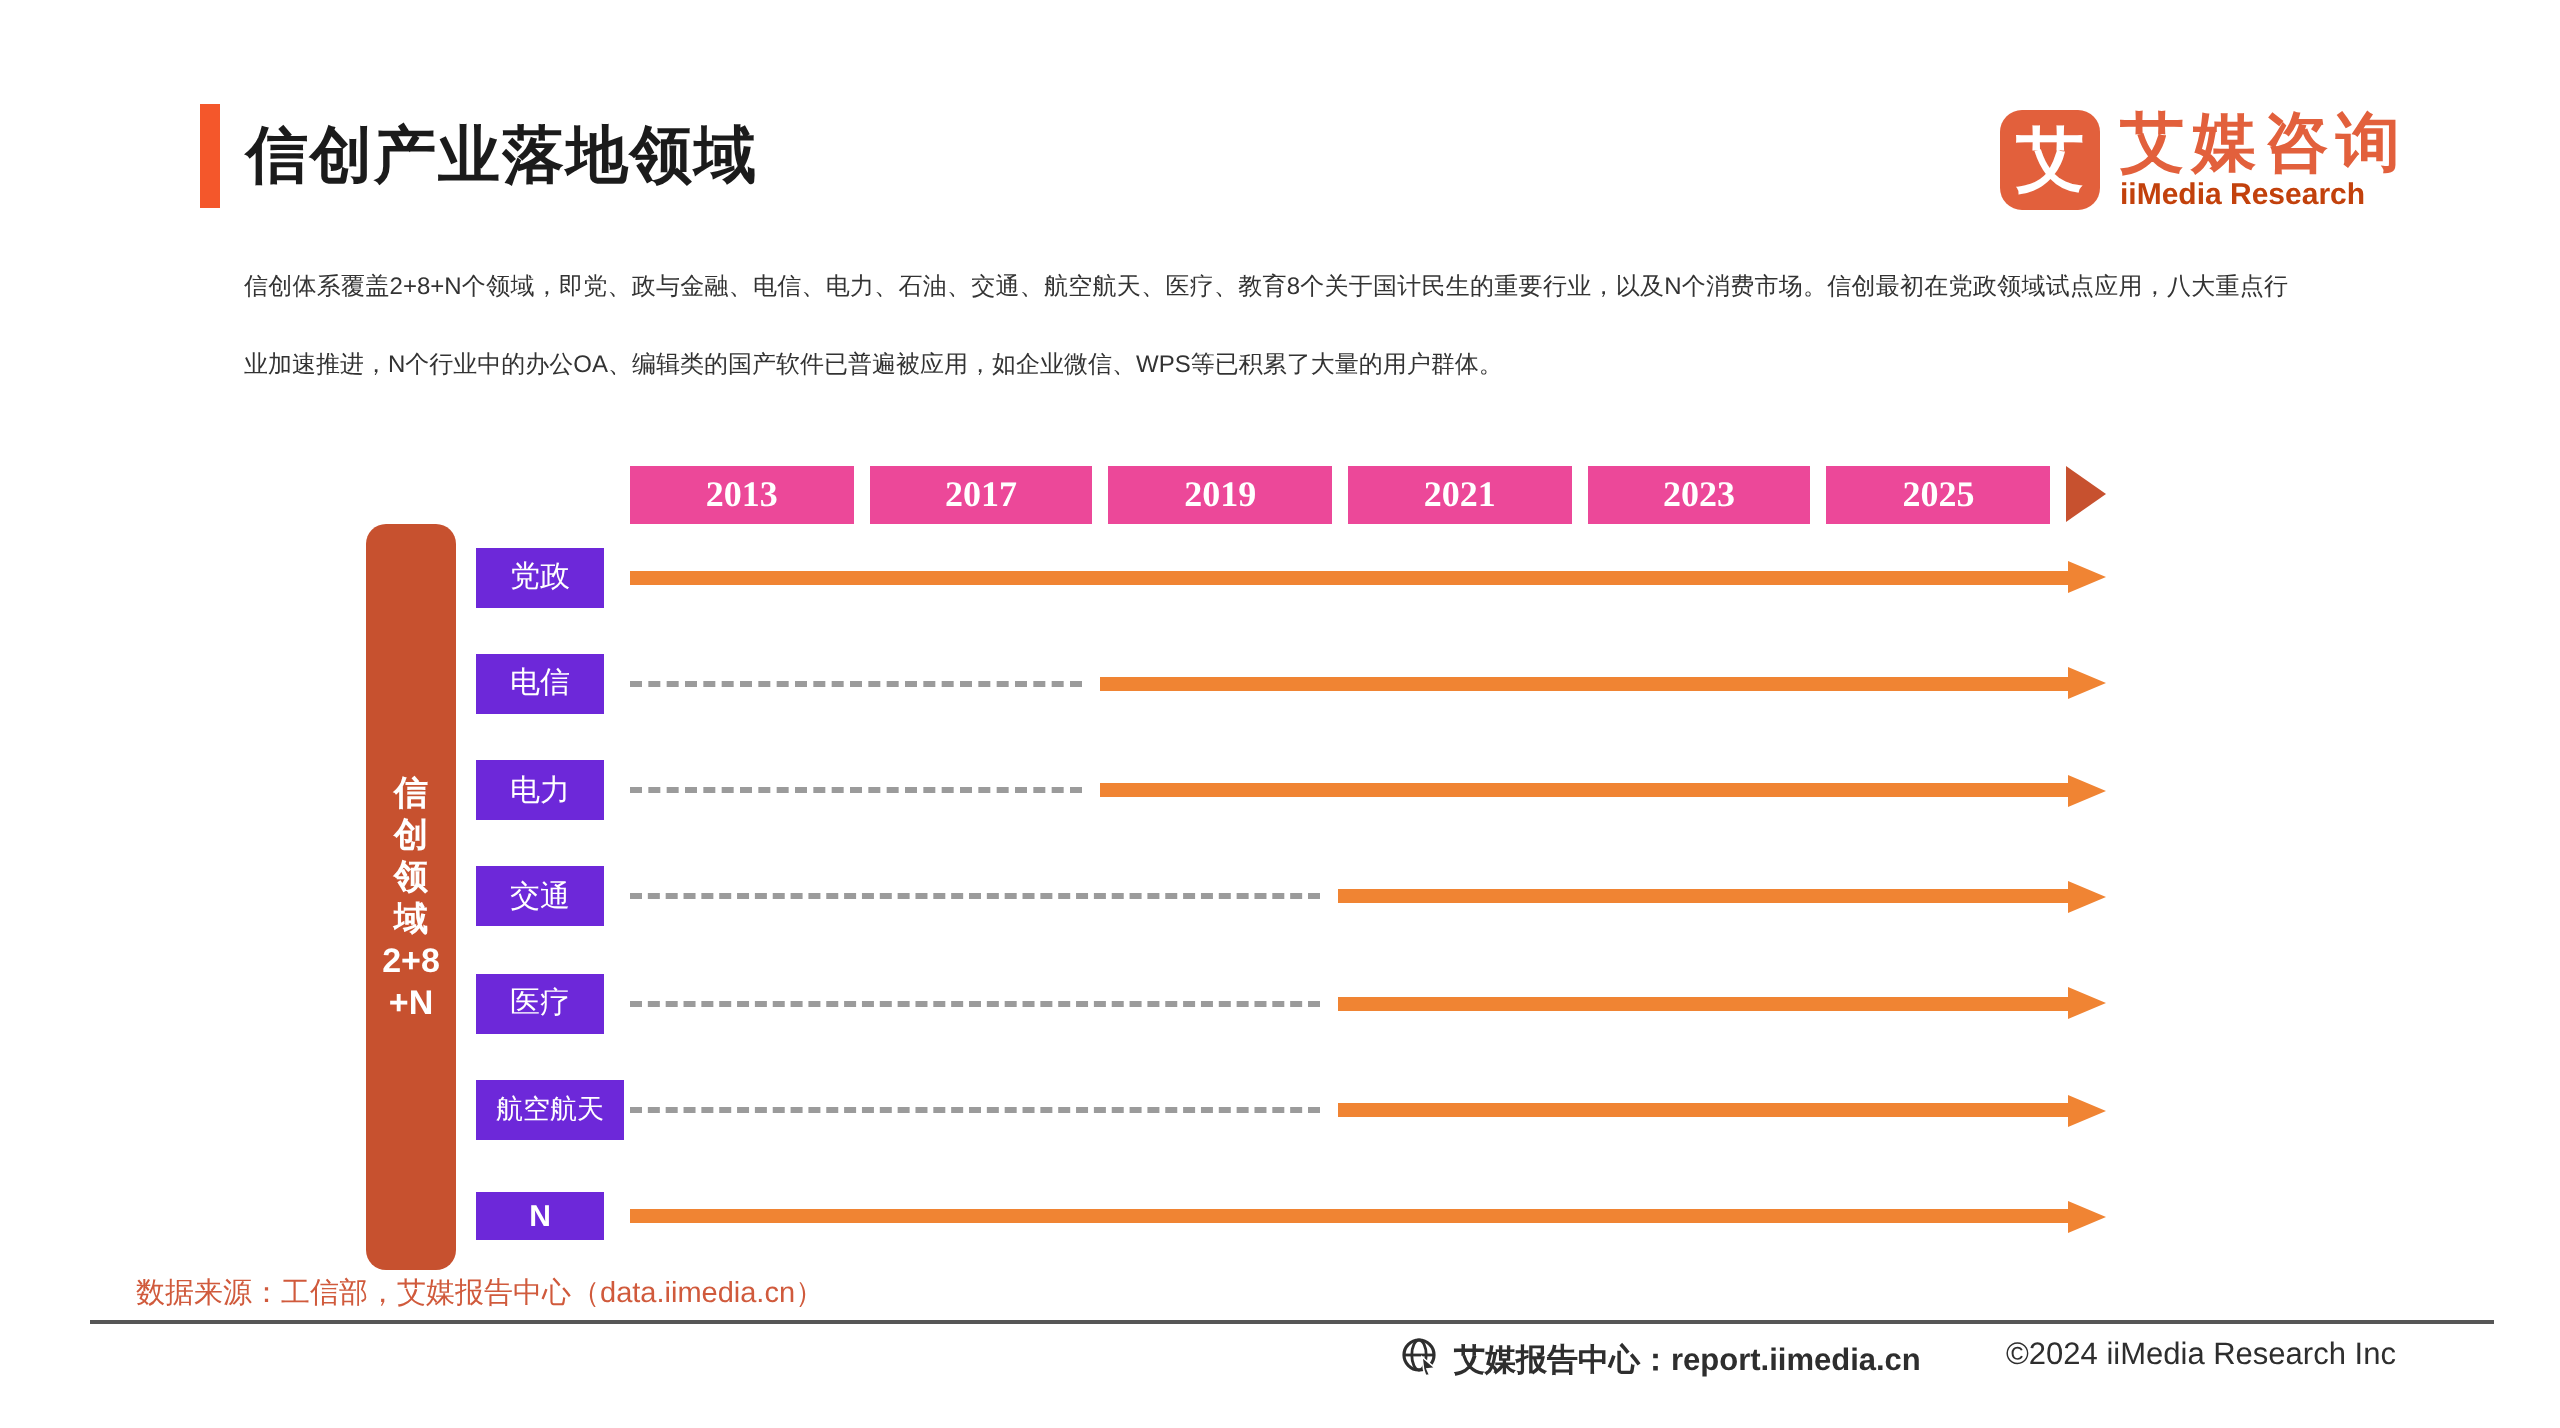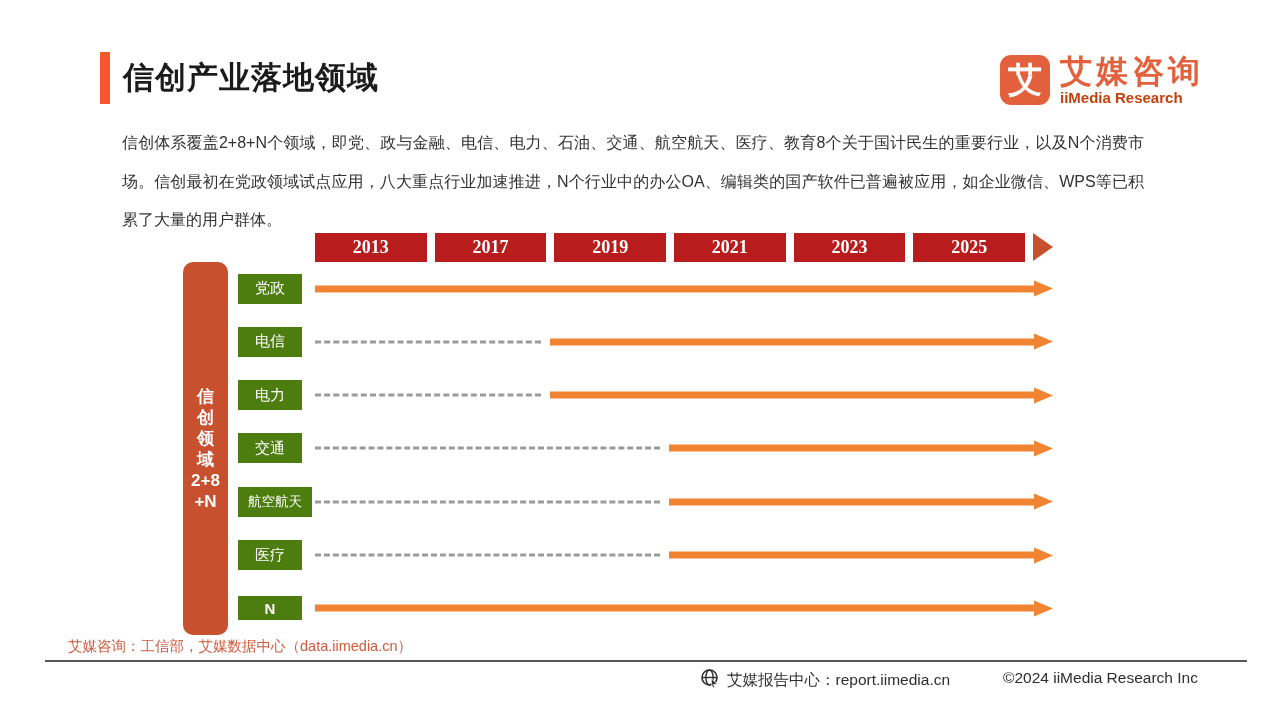--- a/index.html
+++ b/index.html
@@ -12,55 +12,55 @@
   .page-title{font-size:31px;font-weight:bold;color:#1b1b1b;letter-spacing:1px;}
 
   .logo{position:absolute;right:76px;top:55px;display:flex;align-items:center;}
   .logo-mark{width:50px;height:50px;background:#E2603C;border-radius:11px;color:#fff;
              font-size:34px;font-weight:bold;display:flex;align-items:center;justify-content:center;
              margin-right:10px;flex:none;}
   .logo-cn{font-size:32px;font-weight:bold;color:#E2603C;letter-spacing:4px;line-height:1.05;}
   .logo-en{font-size:15px;font-weight:bold;color:#c2410c;line-height:1.15;}
 
   
-  .intro{position:absolute;left:122px;top:124px;width:1022px;font-size:16px;line-height:38.5px;
+  .intro{position:absolute;left:122px;top:124px;width:1022px;font-size:12px;line-height:38.5px;
          color:#333;text-align:justify;}
 
   
   .chart{position:absolute;left:183px;top:233px;width:870px;}
   .year-header{margin-left:132px;display:flex;gap:8px;height:29px;align-items:stretch;}
-  .ycell{flex:1;background:#b91c1c;color:#fff;display:flex;align-items:center;justify-content:center;
+  .ycell{flex:1;background:#ec4899;color:#fff;display:flex;align-items:center;justify-content:center;
          font-family:"Liberation Serif",serif;font-weight:bold;font-size:18px;}
   .ytip{flex:none;width:0;height:0;border-left:20px solid #C7512F;
         border-top:14.5px solid transparent;border-bottom:14.5px solid transparent;}
 
   .chart-body{display:flex;height:373px;}
   .axis-bar{width:45px;background:#C7512F;border-radius:10px;color:#fff;flex:none;
             display:flex;flex-direction:column;align-items:center;justify-content:center;
             font-weight:bold;font-size:17px;line-height:21px;}
   .rows{flex:1;margin-left:10px;display:flex;flex-direction:column;}
   .trow{flex:1;display:flex;align-items:center;}
-  .tlabel{width:64px;height:30px;margin-right:13px;background:#4d7c0f;color:#fff;font-size:15px;
+  .tlabel{width:64px;height:30px;margin-right:13px;background:#6d28d9;color:#fff;font-size:15px;
           display:flex;align-items:center;justify-content:center;flex:none;}
   .tlabel.wide{width:74px;margin-right:3px;font-size:13.5px;}
   .tlabel.slim{height:24px;font-weight:bold;}
   .ttrack{flex:1;position:relative;height:100%;}
   .dash{position:absolute;left:0;top:50%;height:0;border-top:3px dashed #9b9b9b;
         transform:translateY(-50%);}
   .arrow{position:absolute;right:19px;top:50%;height:7px;background:#F08433;
          transform:translateY(-50%);}
   .arrow::after{content:"";position:absolute;left:100%;top:50%;transform:translateY(-50%);
          width:0;height:0;border-left:19px solid #F08433;
          border-top:8.5px solid transparent;border-bottom:8.5px solid transparent;}
 
   
   .source-note{position:absolute;left:68px;top:637px;font-size:14.5px;color:#D05A3C;}
   .divider{position:absolute;left:45px;right:33px;top:660px;height:2px;background:#565656;}
   .footer-center{position:absolute;left:700px;top:668px;display:flex;align-items:center;
-                 color:#2e2e2e;font-size:15.5px;font-weight:normal;}
+                 color:#2e2e2e;font-size:15.5px;font-weight:bold;}
   .footer-center svg{margin-right:7px;}
   .footer-right{position:absolute;left:1003px;top:669px;color:#2e2e2e;font-size:15.5px;}
 </style>
 </head>
 <body>
 
 <div class="page">
 
   <div class="title-row">
     <div class="accent-bar"></div>
@@ -118,44 +118,44 @@
             </div>
           </div>
           <div class="trow">
             <div class="tlabel">交通</div>
             <div class="ttrack">
               <div class="dash" style="width: calc(48% - 9px);"></div>
               <div class="arrow" style="left: 48%;"></div>
             </div>
           </div>
           <div class="trow">
-            <div class="tlabel wide">航空航天</div>
+            <div class="tlabel">医疗</div>
             <div class="ttrack">
               <div class="dash" style="width: calc(48% - 9px);"></div>
               <div class="arrow" style="left: 48%;"></div>
             </div>
           </div>
           <div class="trow">
-            <div class="tlabel">医疗</div>
+            <div class="tlabel wide">航空航天</div>
             <div class="ttrack">
               <div class="dash" style="width: calc(48% - 9px);"></div>
               <div class="arrow" style="left: 48%;"></div>
             </div>
           </div>
           <div class="trow">
             <div class="tlabel slim">N</div>
             <div class="ttrack">
               <div class="arrow" style="left: 0%;"></div>
             </div>
           </div>
         </div>
     </div>
   </div>
 
-  <div class="source-note">艾媒咨询：工信部，艾媒数据中心（data.iimedia.cn）</div>
+  <div class="source-note">数据来源：工信部，艾媒报告中心（data.iimedia.cn）</div>
 
   <div class="divider"></div>
   <div class="footer-center">
     <span>
       <svg width="20" height="20" viewBox="0 0 20 20">
         <circle cx="9.5" cy="9.5" r="7.5" fill="none" stroke="#2e2e2e" stroke-width="1.6"></circle>
         <ellipse cx="9.5" cy="9.5" rx="3.6" ry="7.5" fill="none" stroke="#2e2e2e" stroke-width="1.4"></ellipse>
         <line x1="2" y1="9.5" x2="17" y2="9.5" stroke="#2e2e2e" stroke-width="1.4"></line>
         <polygon points="11,10.5 17.5,16 13.5,16.5 14.8,19.5 12.8,19.8 11.8,16.8" fill="#2e2e2e" stroke="#fff" stroke-width="0.8"></polygon>
       </svg>

